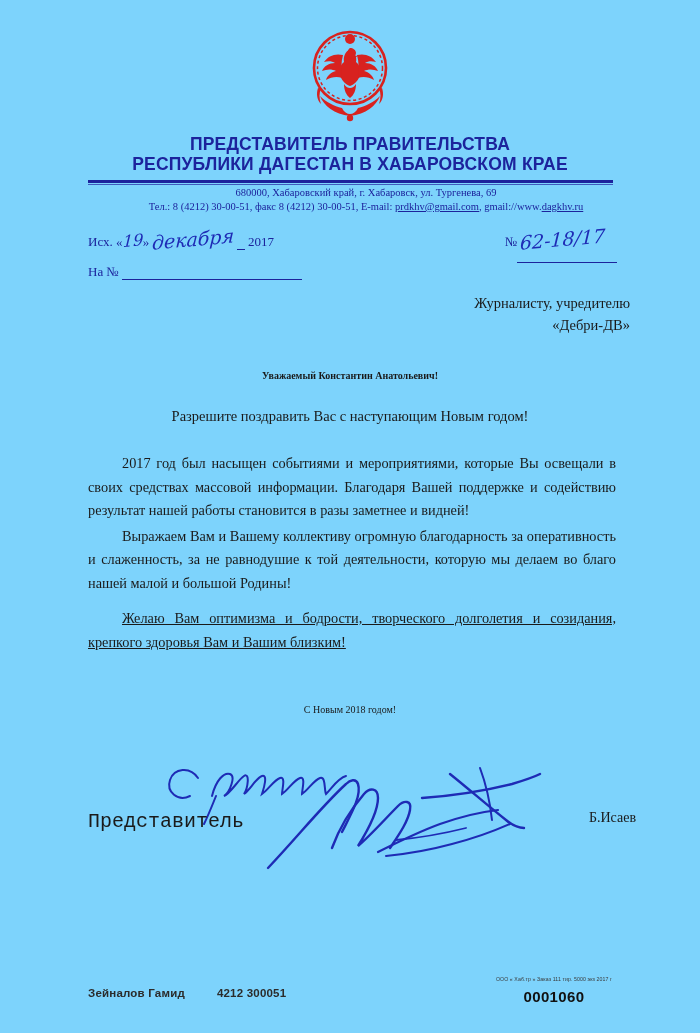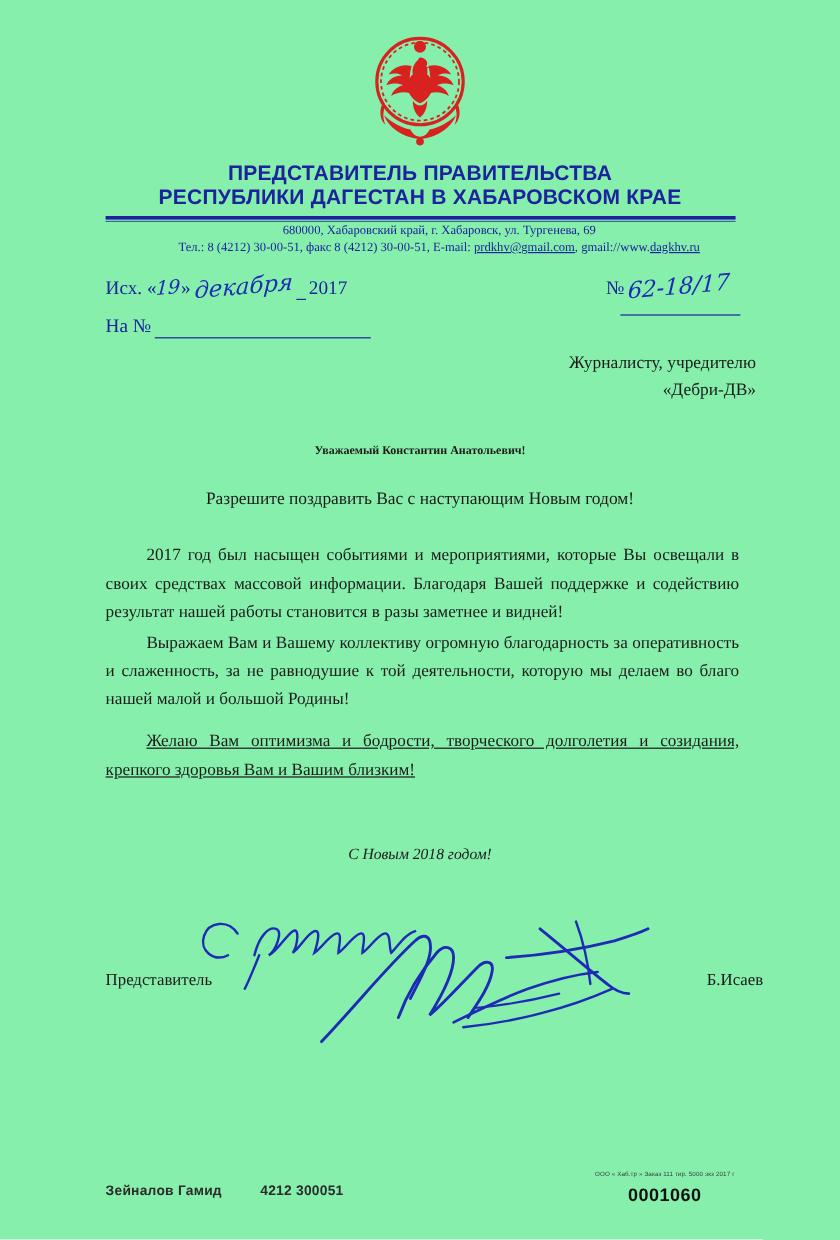--- a/index.html
+++ b/index.html
@@ -11,21 +11,21 @@
     width: 700px;
     height: 1033px;
     position: relative;
     font-family: "Liberation Serif", "DejaVu Serif", serif;
     color: #1a1a1a;
     overflow: hidden;
   }
   .page {
     position: absolute;
     inset: 0;
-    background: #86efac;
+    background: #7dd3fc;
   }
 
   
   .emblem-wrap {
     position: absolute;
     top: 22px;
     left: 0;
     width: 700px;
     display: flex;
     justify-content: center;
@@ -96,21 +96,21 @@
     position: absolute;
     top: 228px;
     left: 0;
     width: 700px;
     height: 50px;
     color: #1c239c;
     font-family: "Liberation Serif", "DejaVu Serif", serif;
     font-size: 11px;
   }
   .ref-left { position: absolute; left: 88px; top: 0; }
-  .ref-lbl  { font-size: 16px; }
+  .ref-lbl  { font-size: 13px; }
   .ref-blank {
     display: inline-block;
     border-bottom: 1px solid #1c239c;
     height: 12px;
     vertical-align: bottom;
   }
   .hand {
     font-family: "DejaVu Serif", serif;
     font-style: italic;
     color: #1e2bb5;
@@ -165,37 +165,37 @@
     text-indent: 34px;
     text-align: justify;
   }
   .body p.gap { margin-top: 12px; text-decoration: underline; }
   .closing {
     position: absolute;
     top: 704px;
     left: 0;
     width: 700px;
     text-align: center;
-    font-size: 13px;
-    font-style: italic;
+    font-size: 10px;
   }
 
   
   .sig-area {
     position: absolute;
     top: 755px;
     left: 0;
     width: 700px;
     height: 120px;
   }
   .sig-title {
     position: absolute;
     left: 88px;
     top: 55px;
-    font-size: 14px;
+    font-size: 20px;
+    font-family: Liberation Mono, monospace;
   }
   .sig-name {
     position: absolute;
     right: 64px;
     top: 55px;
     font-size: 14px;
     margin-left: 18px;
   }
   .sig-svg {
     position: absolute;

